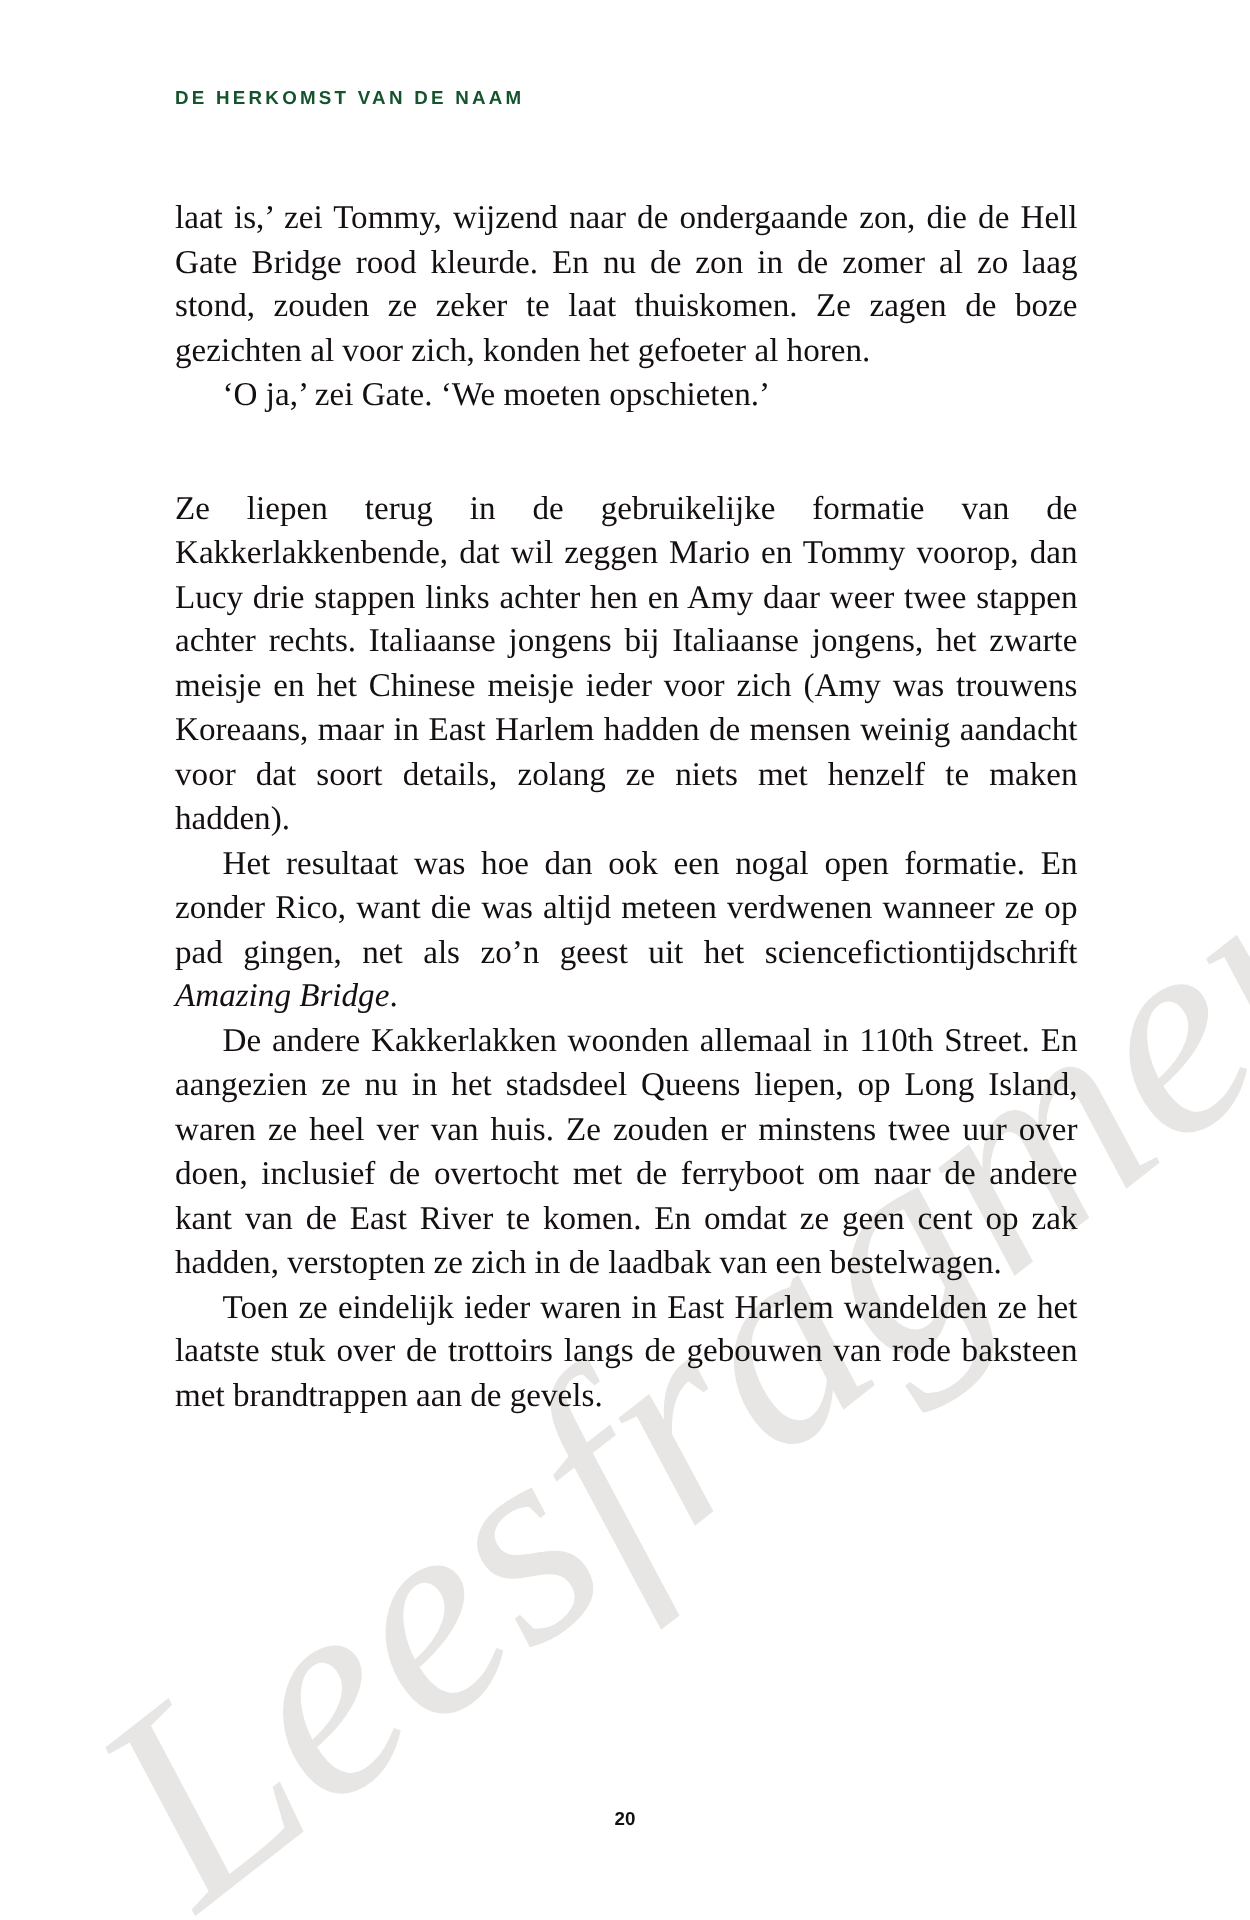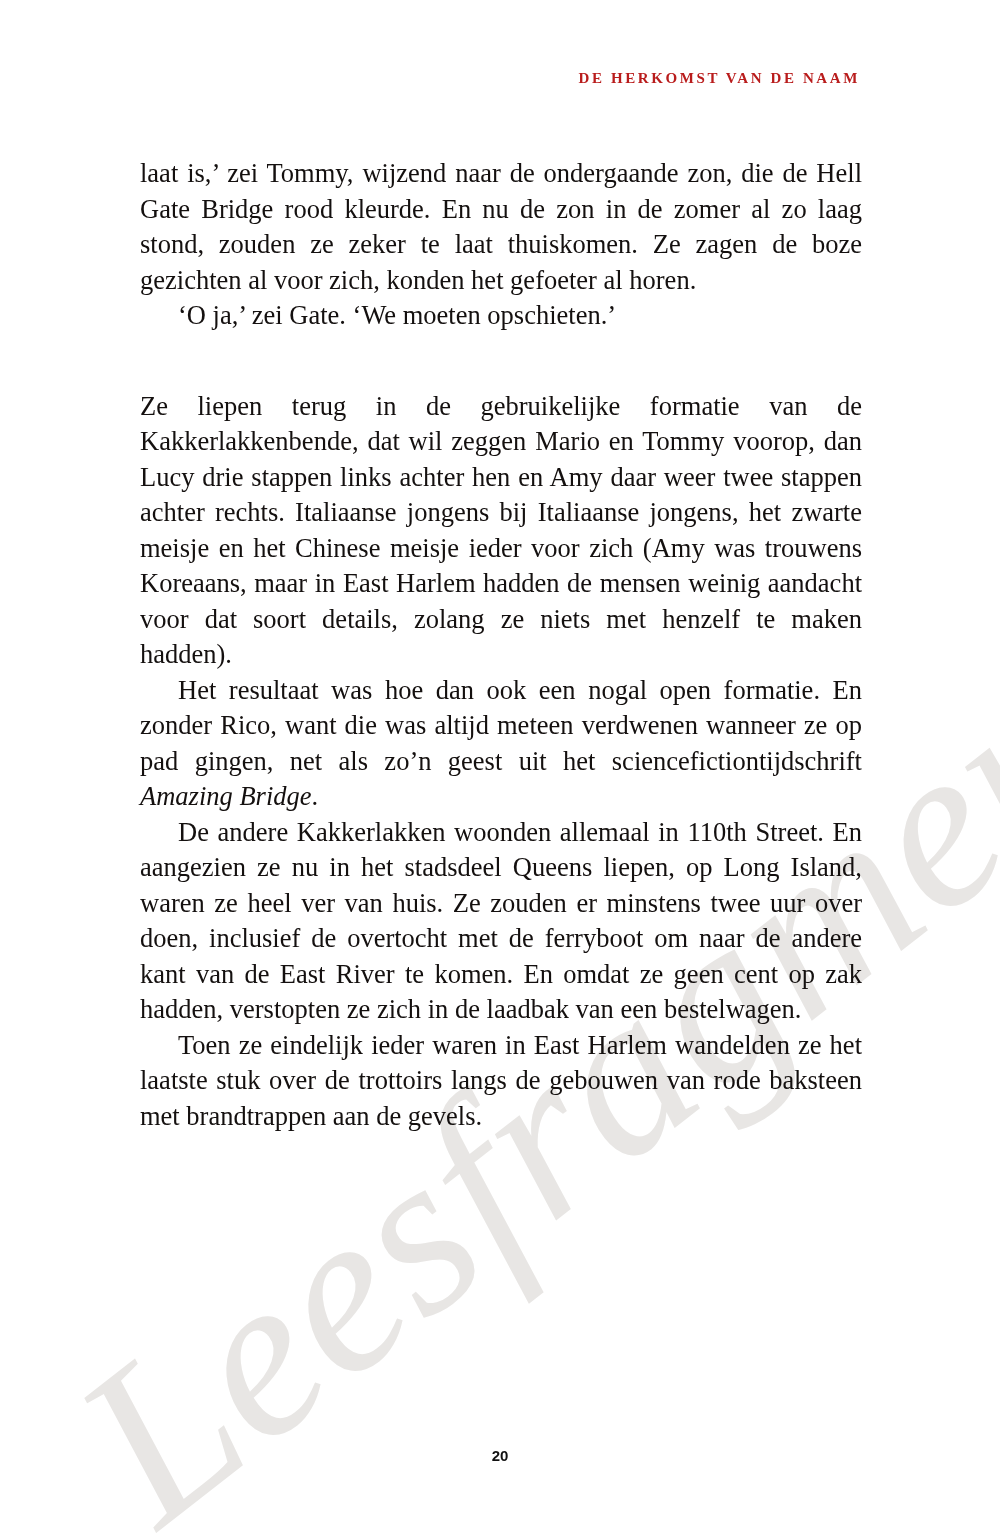--- a/index.html
+++ b/index.html
@@ -48,26 +48,26 @@
     width: 1000px;
     height: 1536px;
     box-sizing: border-box;
   }
 
   .running-head {
     position: absolute;
     top: 70px;
     left: 140px;
     width: 720px;
-    text-align: right;
-    font-family: Liberation Serif, serif;
+    text-align: left;
+    font-family: Liberation Sans, sans-serif;
     font-weight: bold;
     font-size: 15px;
     letter-spacing: 2.6px;
-    color: #b91c1c;
+    color: #14532d;
   }
 
   .body-col {
     position: absolute;
     top: 156px;
     left: 140px;
     width: 722px;
   }
 
   p.para {

